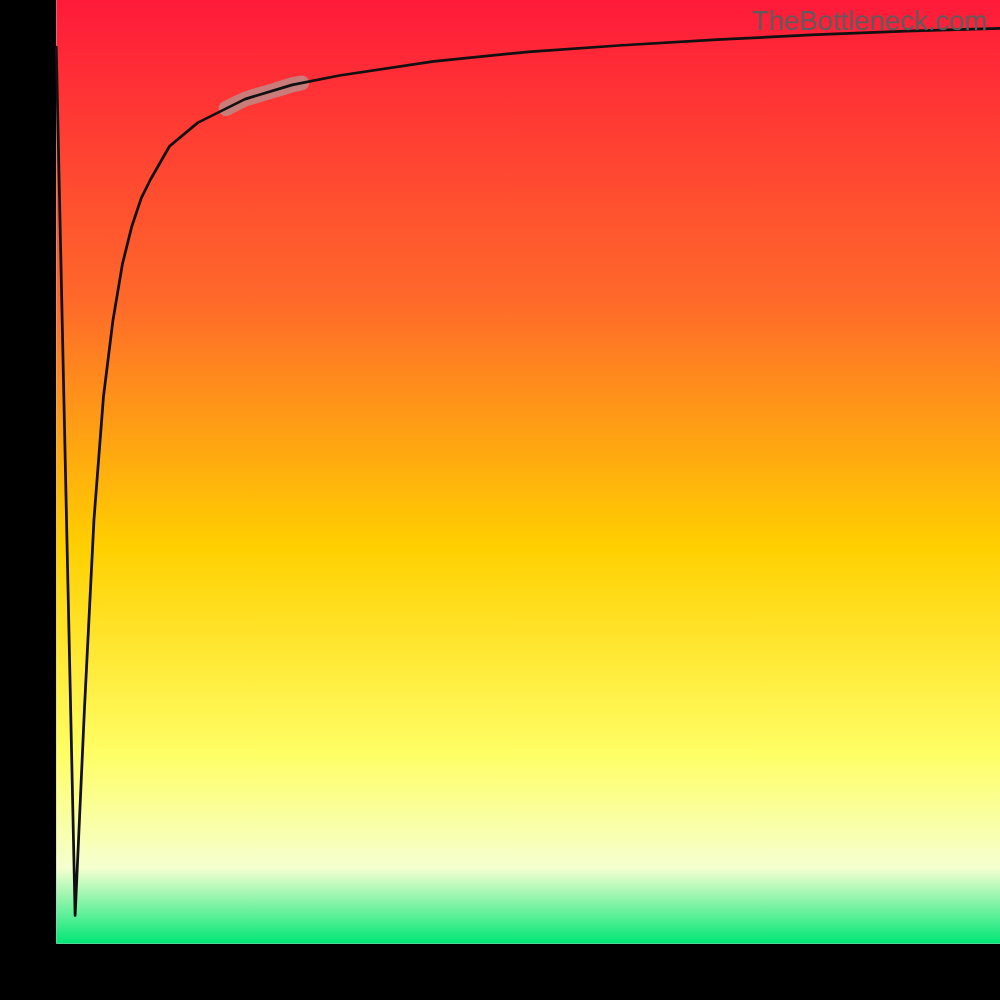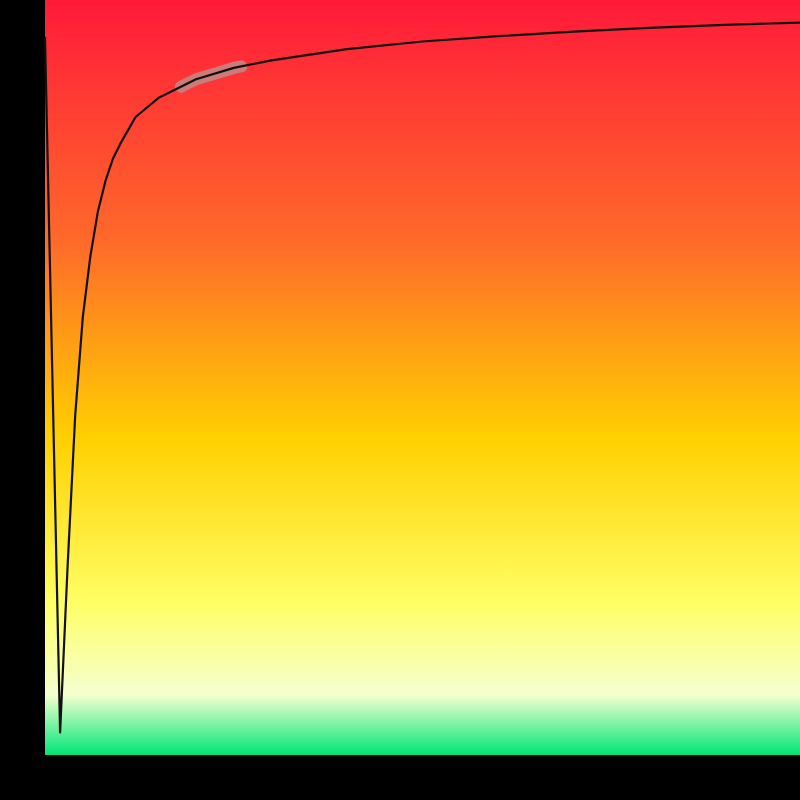--- a/index.html
+++ b/index.html
@@ -100,13 +100,14 @@
       </defs>
       <rect x="0" y="0" width="755" height="755" fill="url(#bg)"></rect>
     </svg>
 
     <svg class="curve-svg" viewBox="0 0 755 755" preserveAspectRatio="none">
       <path class="curve-highlight" d="M135.9 86.8 L143.4 83.0 L151.0 79.3 L158.5 77.0 L166.1 74.7 L173.7 72.5 L181.2 70.2 L188.8 67.9 L196.3 66.4"></path>
       <path class="curve-path" d="M0.0 37.8 L15.1 732.4 L22.6 566.3 L30.2 415.3 L37.8 317.1 L45.3 256.7 L52.9 211.4 L60.4 181.2 L68.0 158.5 L75.5 143.4 L90.6 117.0 L113.3 98.1 L151.0 79.3 L188.8 67.9 L226.5 60.4 L302.0 49.1 L377.5 41.5 L453.0 36.2 L528.5 31.7 L604.0 27.9 L679.5 24.9 L755.0 22.6"></path>
     </svg>
   </div>
 
+  <div class="attribution">TheBottleneck.com</div>
 </div>
 
 </body></html>

